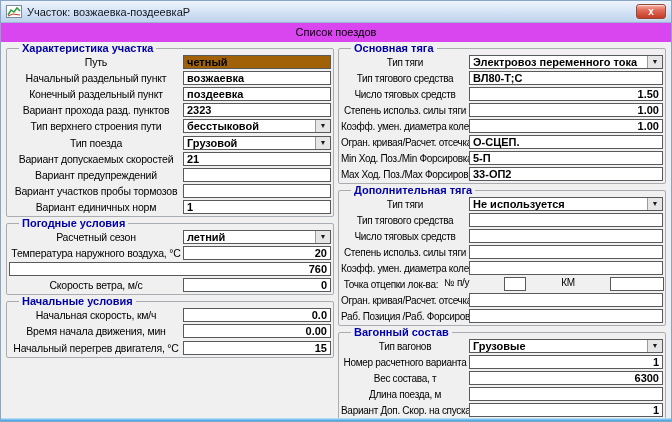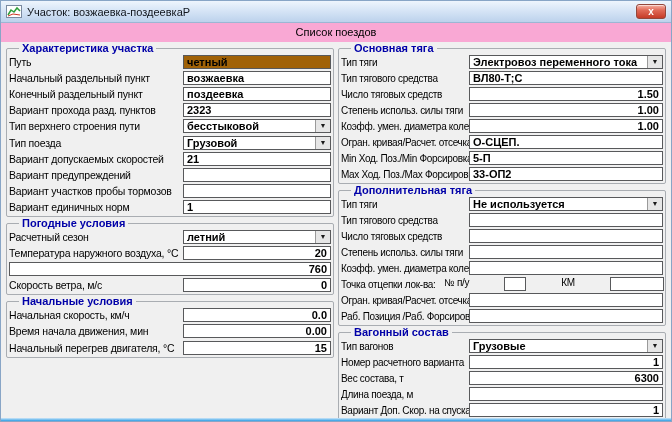--- a/index.html
+++ b/index.html
@@ -33,21 +33,21 @@
     margin-left: auto; width: 30px; height: 15px;
     background: linear-gradient(#f6b2a5 0%, #e06a58 40%, #c53b28 100%);
     border: 1px solid #93473c; border-radius: 3px;
     color: #ffffff; font-weight: bold; font-size: 10px;
     text-align: center; line-height: 13px;
     box-shadow: inset 0 1px 0 rgba(255,255,255,.55), 0 0 2px rgba(255,255,255,.8);
     cursor: default;
   }
 
   
-  .headers { height: 19px; display: flex; background: #f9a8d4; flex-direction: column; }
+  .headers { height: 19px; display: flex; background: #d946ef; flex-direction: column; }
   .header-cell {
     flex: 1; text-align: center; font-size: 11px;
     line-height: 19px; color: #000;
   }
   .header-cell + .header-cell { border-left: 1px solid #c6c6c6; }
 
   
   .content { display: flex; padding: 0 3px; }
   .col { width: 50%; padding: 0 2px; }
 
@@ -63,21 +63,21 @@
     font-size: 11px; font-weight: bold; color: #0000a8; line-height: 12px;
     white-space: nowrap;
   }
 
   .frow { display: flex; align-items: center; }
   .col-left  .frow { height: 16.1px; }
   .col-right .frow { height: 16.0px; }
 
   .flabel {
     font-size: 10.5px; letter-spacing: -0.2px; color: #000;
-    white-space: nowrap; overflow: hidden;
+    white-space: nowrap; overflow: hidden; text-align: center;
   }
   .col-left  .flabel { flex: 0 0 174px; }
   .col-right .flabel { flex: 0 0 128px; font-size: 10px; letter-spacing: -0.3px; }
   .col-right .flabel.short { flex: 0 0 100px; }
 
   .fbox {
     flex: 1; height: 14px; background: #ffffff;
     border: 1px solid #58595b;
     font-size: 11px; font-weight: bold; line-height: 12px;
     padding: 0 3px; overflow: hidden; white-space: nowrap;

